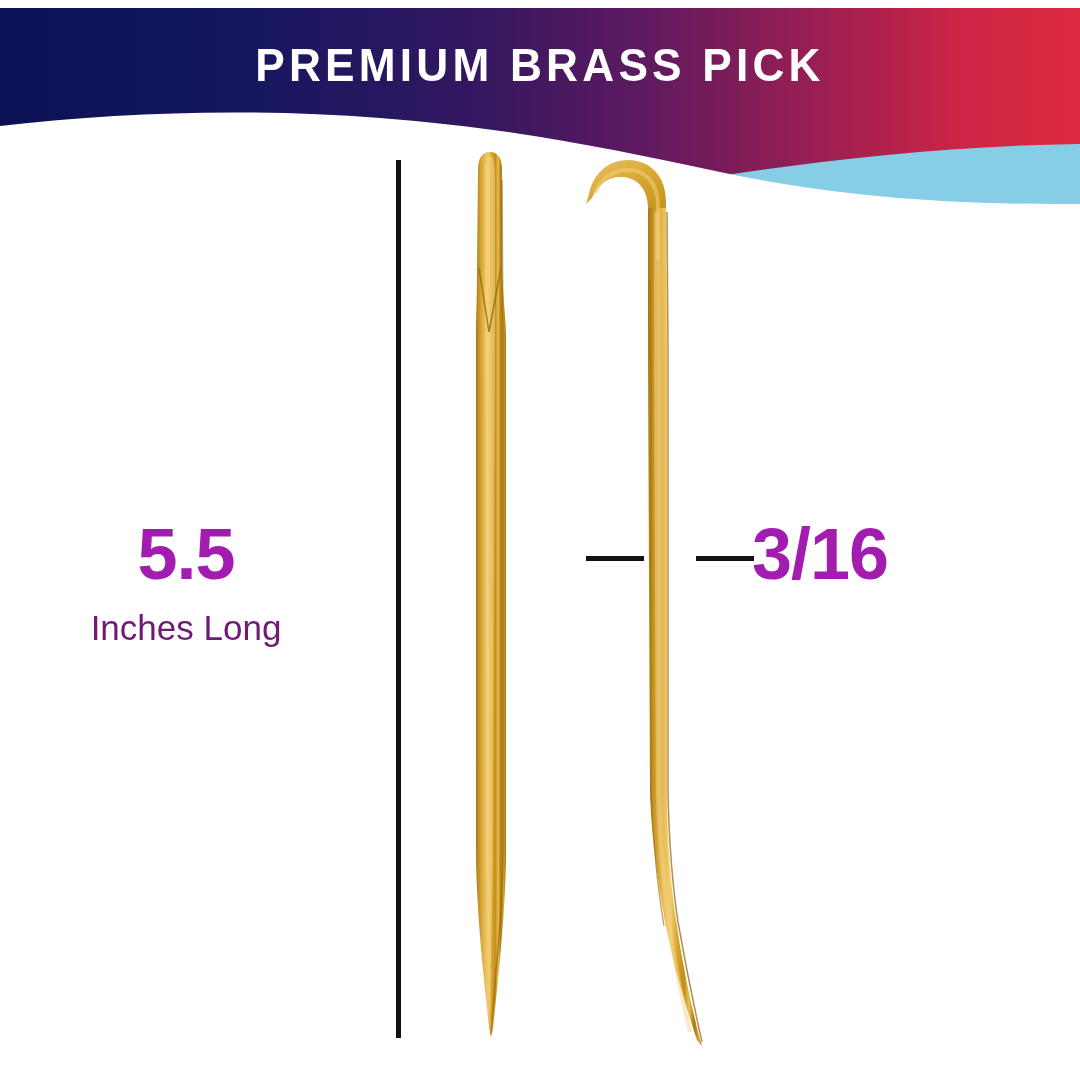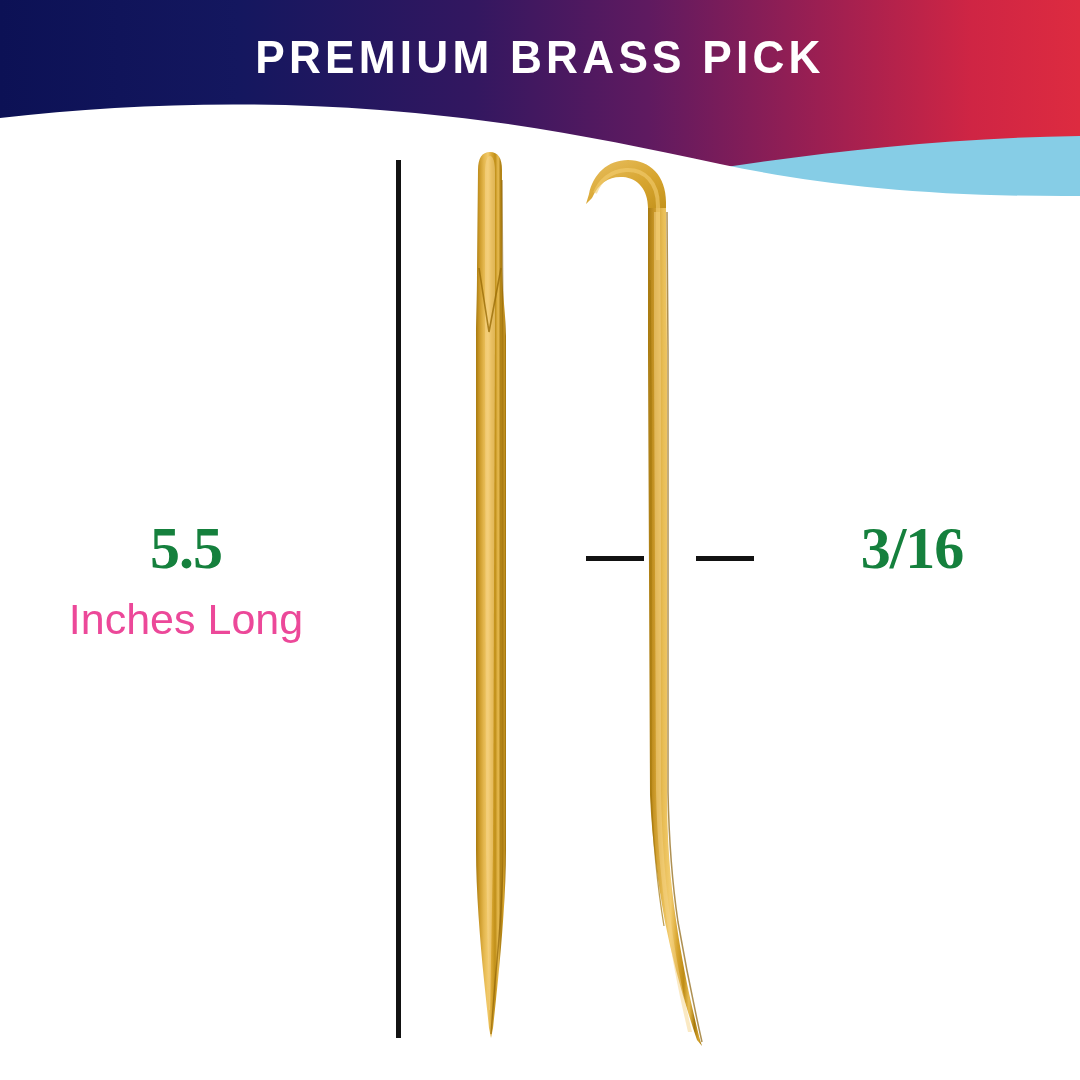--- a/index.html
+++ b/index.html
@@ -15,21 +15,21 @@
     width: 1080px;
     height: 1080px;
     background: #ffffff;
     overflow: hidden;
   }
 
   
   #header-banner {
     position: absolute;
     left: 0;
-    top: 0;
+    top: 8px;
     width: 1080px;
     height: 200px;
     overflow: hidden;
   }
   #header-svg {
     position: absolute;
     left: 0;
     top: 0;
     display: block;
   }
@@ -70,48 +70,47 @@
     height: 5px;
     background: #121212;
     top: 556px;
   }
   #dia-dash-left  { left: 586px; width: 58px; }
   #dia-dash-right { left: 696px; width: 58px; }
 
   
   .callout { position: absolute; }
   .callout .value {
-    font-family: Liberation Serif, serif;
+    font-family: Liberation Sans, sans-serif;
     font-weight: bold;
-    font-size: 60px;
+    font-size: 72px;
     line-height: 1;
-    color: #15803d;
+    color: #a21caf;
     letter-spacing: -1px;
     white-space: nowrap;
   }
   .callout .unit {
     font-family: "Liberation Sans", sans-serif;
     font-weight: normal;
-    font-size: 43px;
+    font-size: 35px;
     line-height: 1;
-    color: #ec4899;
+    color: #701a75;
     white-space: nowrap;
     margin-top: 20px;
   }
   #callout-length {
     left: 0px;
     top: 518px;
     width: 372px;
     text-align: center;
   }
   #callout-diameter {
     left: 752px;
     top: 518px;
     width: 320px;
-    text-align: center;
   }
 
   
   .tool-svg {
     position: absolute;
     display: block;
   }
   #tool-straight-pick { left: 430px; top: 150px; }
   #tool-hook-pick     { left: 576px; top: 150px; }
 </style>

